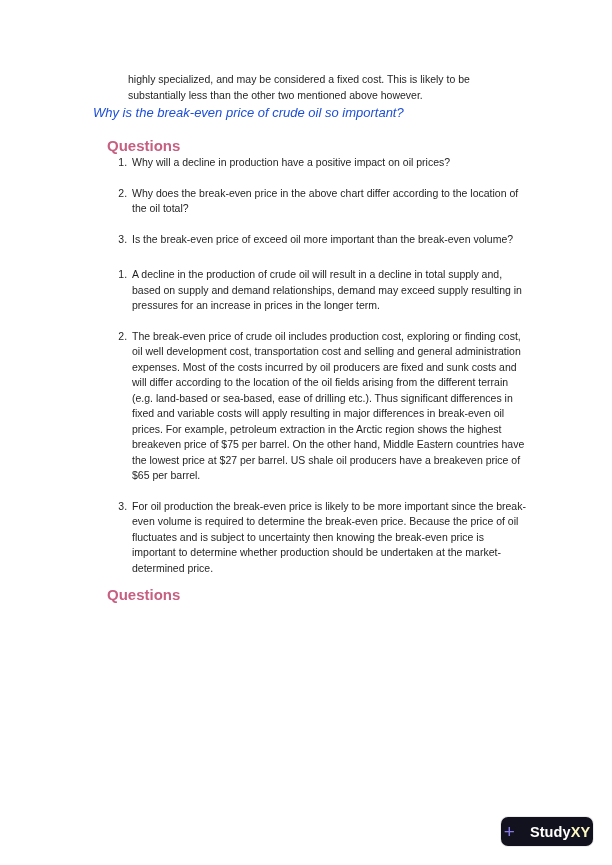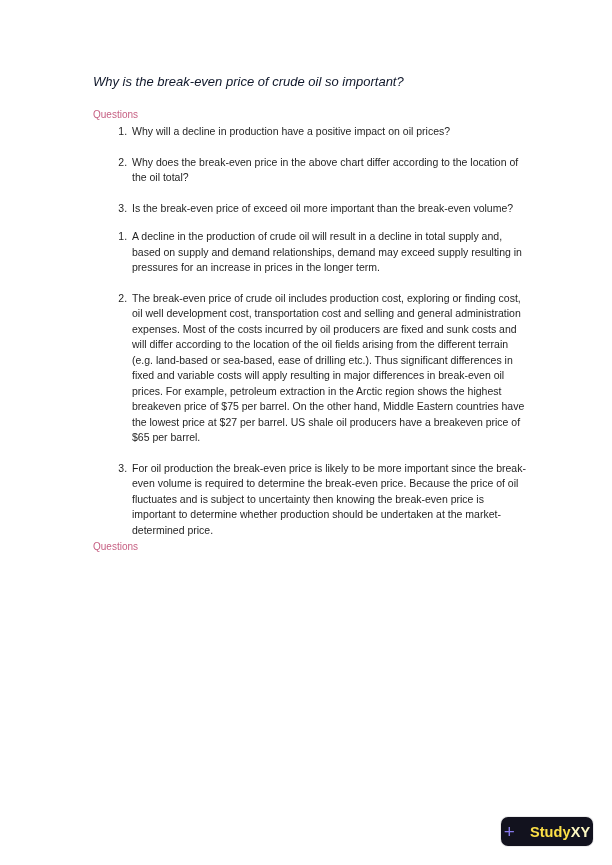--- a/index.html
+++ b/index.html
@@ -28,42 +28,42 @@
     line-height: 18px;
     font-weight: bold;
     color: #c65f82;
     margin: 28px 0 2px 0;
   }
   .rwv-title.second { margin-top: 26px; }
   .rwv-subtitle {
     font-style: italic;
     font-size: 13px;
     line-height: 19px;
-    color: #0f172a;
+    color: #1d4ed8;
     margin: 0 0 17px 0;
   }
   .rwv-subtitle.second { margin-bottom: 14px; }
   .section-label {
-    font-size: 10px;
+    font-size: 15px;
     line-height: 14px;
-    font-weight: normal;
+    font-weight: bold;
     color: #c65f82;
-    margin: 0 0 2px 0;
+    margin: 0 0 2px 14px;
   }
   ol.doc-list {
     margin: 0 0 10px 0;
     padding: 0 0 0 37px;
   }
   ol.doc-list li {
     margin: 0 0 15px 0;
     padding-left: 2px;
   }
   ol.doc-list li:last-child { margin-bottom: 0; }
-  ol.doc-list.tight { margin-bottom: 13px; }
-  ol.doc-list.answers { margin-bottom: 2px; }
+  ol.doc-list.tight { margin-bottom: 20px; }
+  ol.doc-list.answers { margin-bottom: 12px; }
   .logo {
     position: absolute;
     left: 501px;
     top: 817px;
     width: 92px;
     height: 29px;
     background: #12121e;
     border-radius: 7px;
     display: flex;
     align-items: center;
@@ -77,29 +77,30 @@
     font-size: 19px;
     font-weight: 400;
     line-height: 19px;
     margin-top: -1px;
   }
   .logo-text {
     font-size: 14.5px;
     font-weight: bold;
     letter-spacing: 0.1px;
   }
-  .logo-study { color: #fde047; margin-left: 12px; }
+  .logo-study { color: #ffffff; margin-left: 12px; }
   .logo-xy { color: #fef9c3; }
 </style>
 </head>
 <body>
 
 <div class="page">
   <div class="inner">
 
+    <p class="intro">highly specialized, and may be considered a fixed cost. This is likely to be substantially less than the other two mentioned above however.</p>
 
     <p class="rwv-subtitle">Why is the break-even price of crude oil so important?</p>
 
     <h3 class="section-label">Questions</h3>
     <ol class="doc-list tight">
       <li>Why will a decline in production have a positive impact on oil prices?</li>
       <li>Why does the break-even price in the above chart differ according to the location of the oil total?</li>
       <li>Is the break-even price of exceed oil more important than the break-even volume?</li>
     </ol>
 

